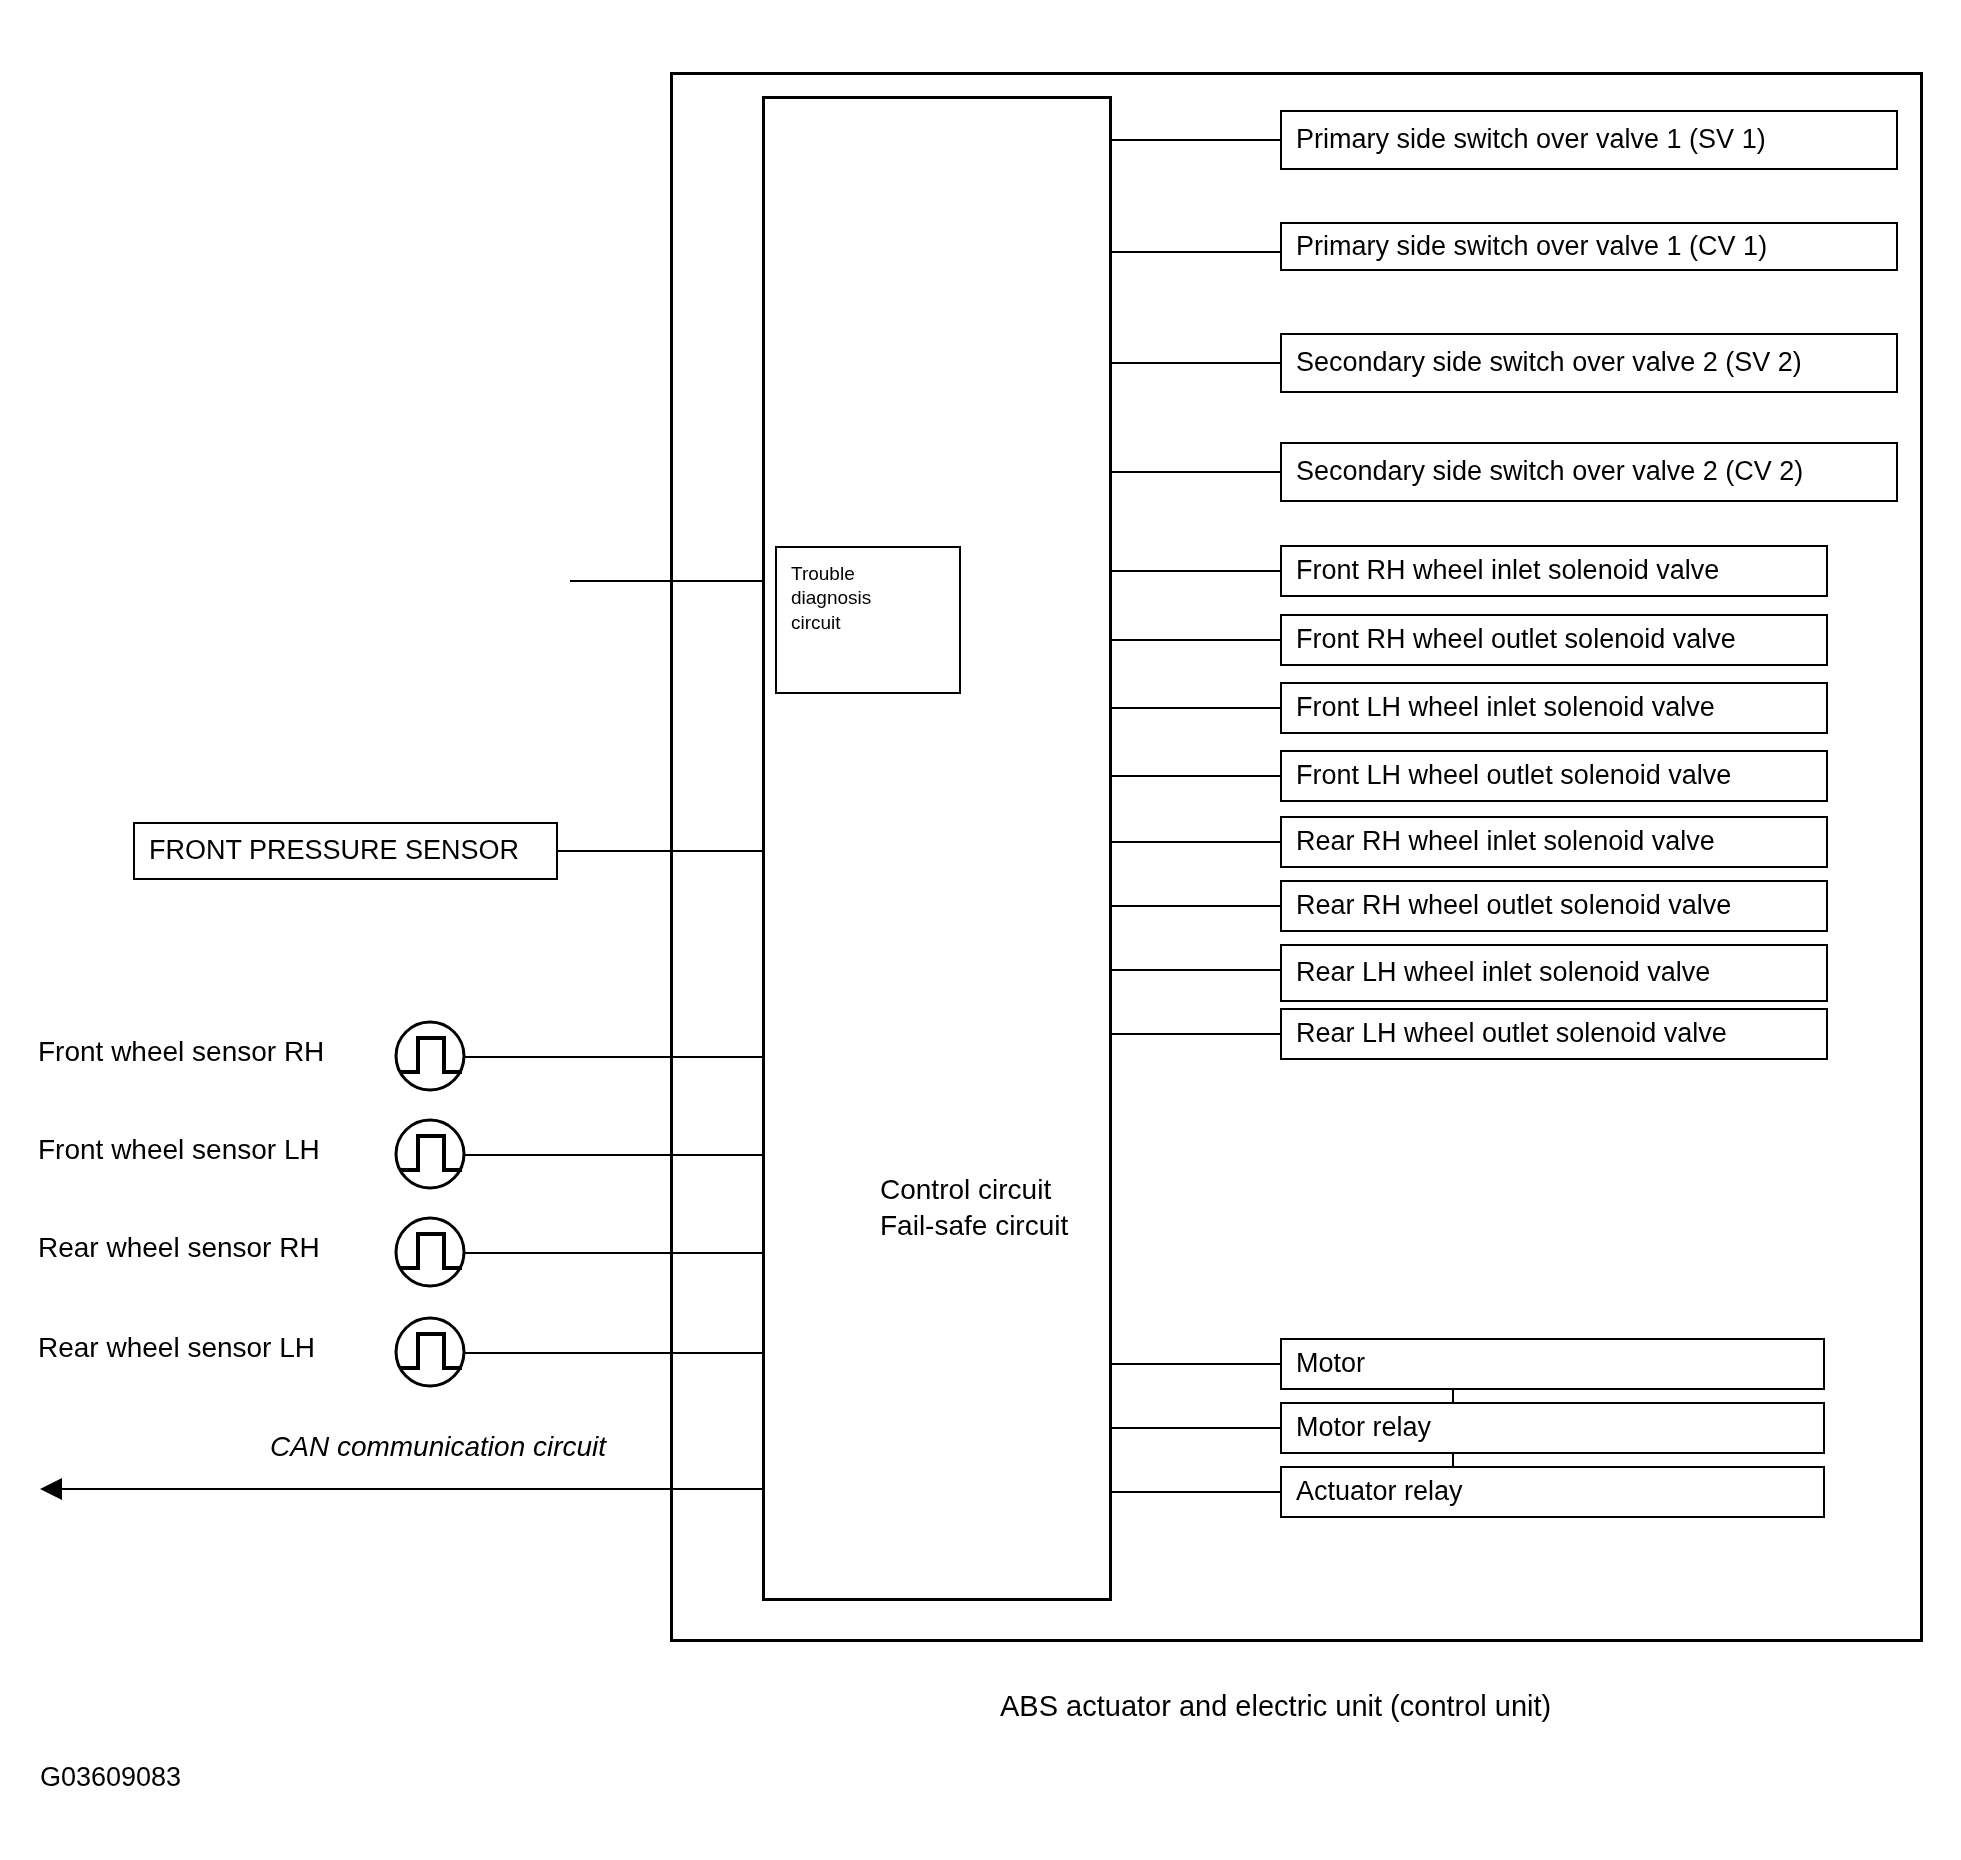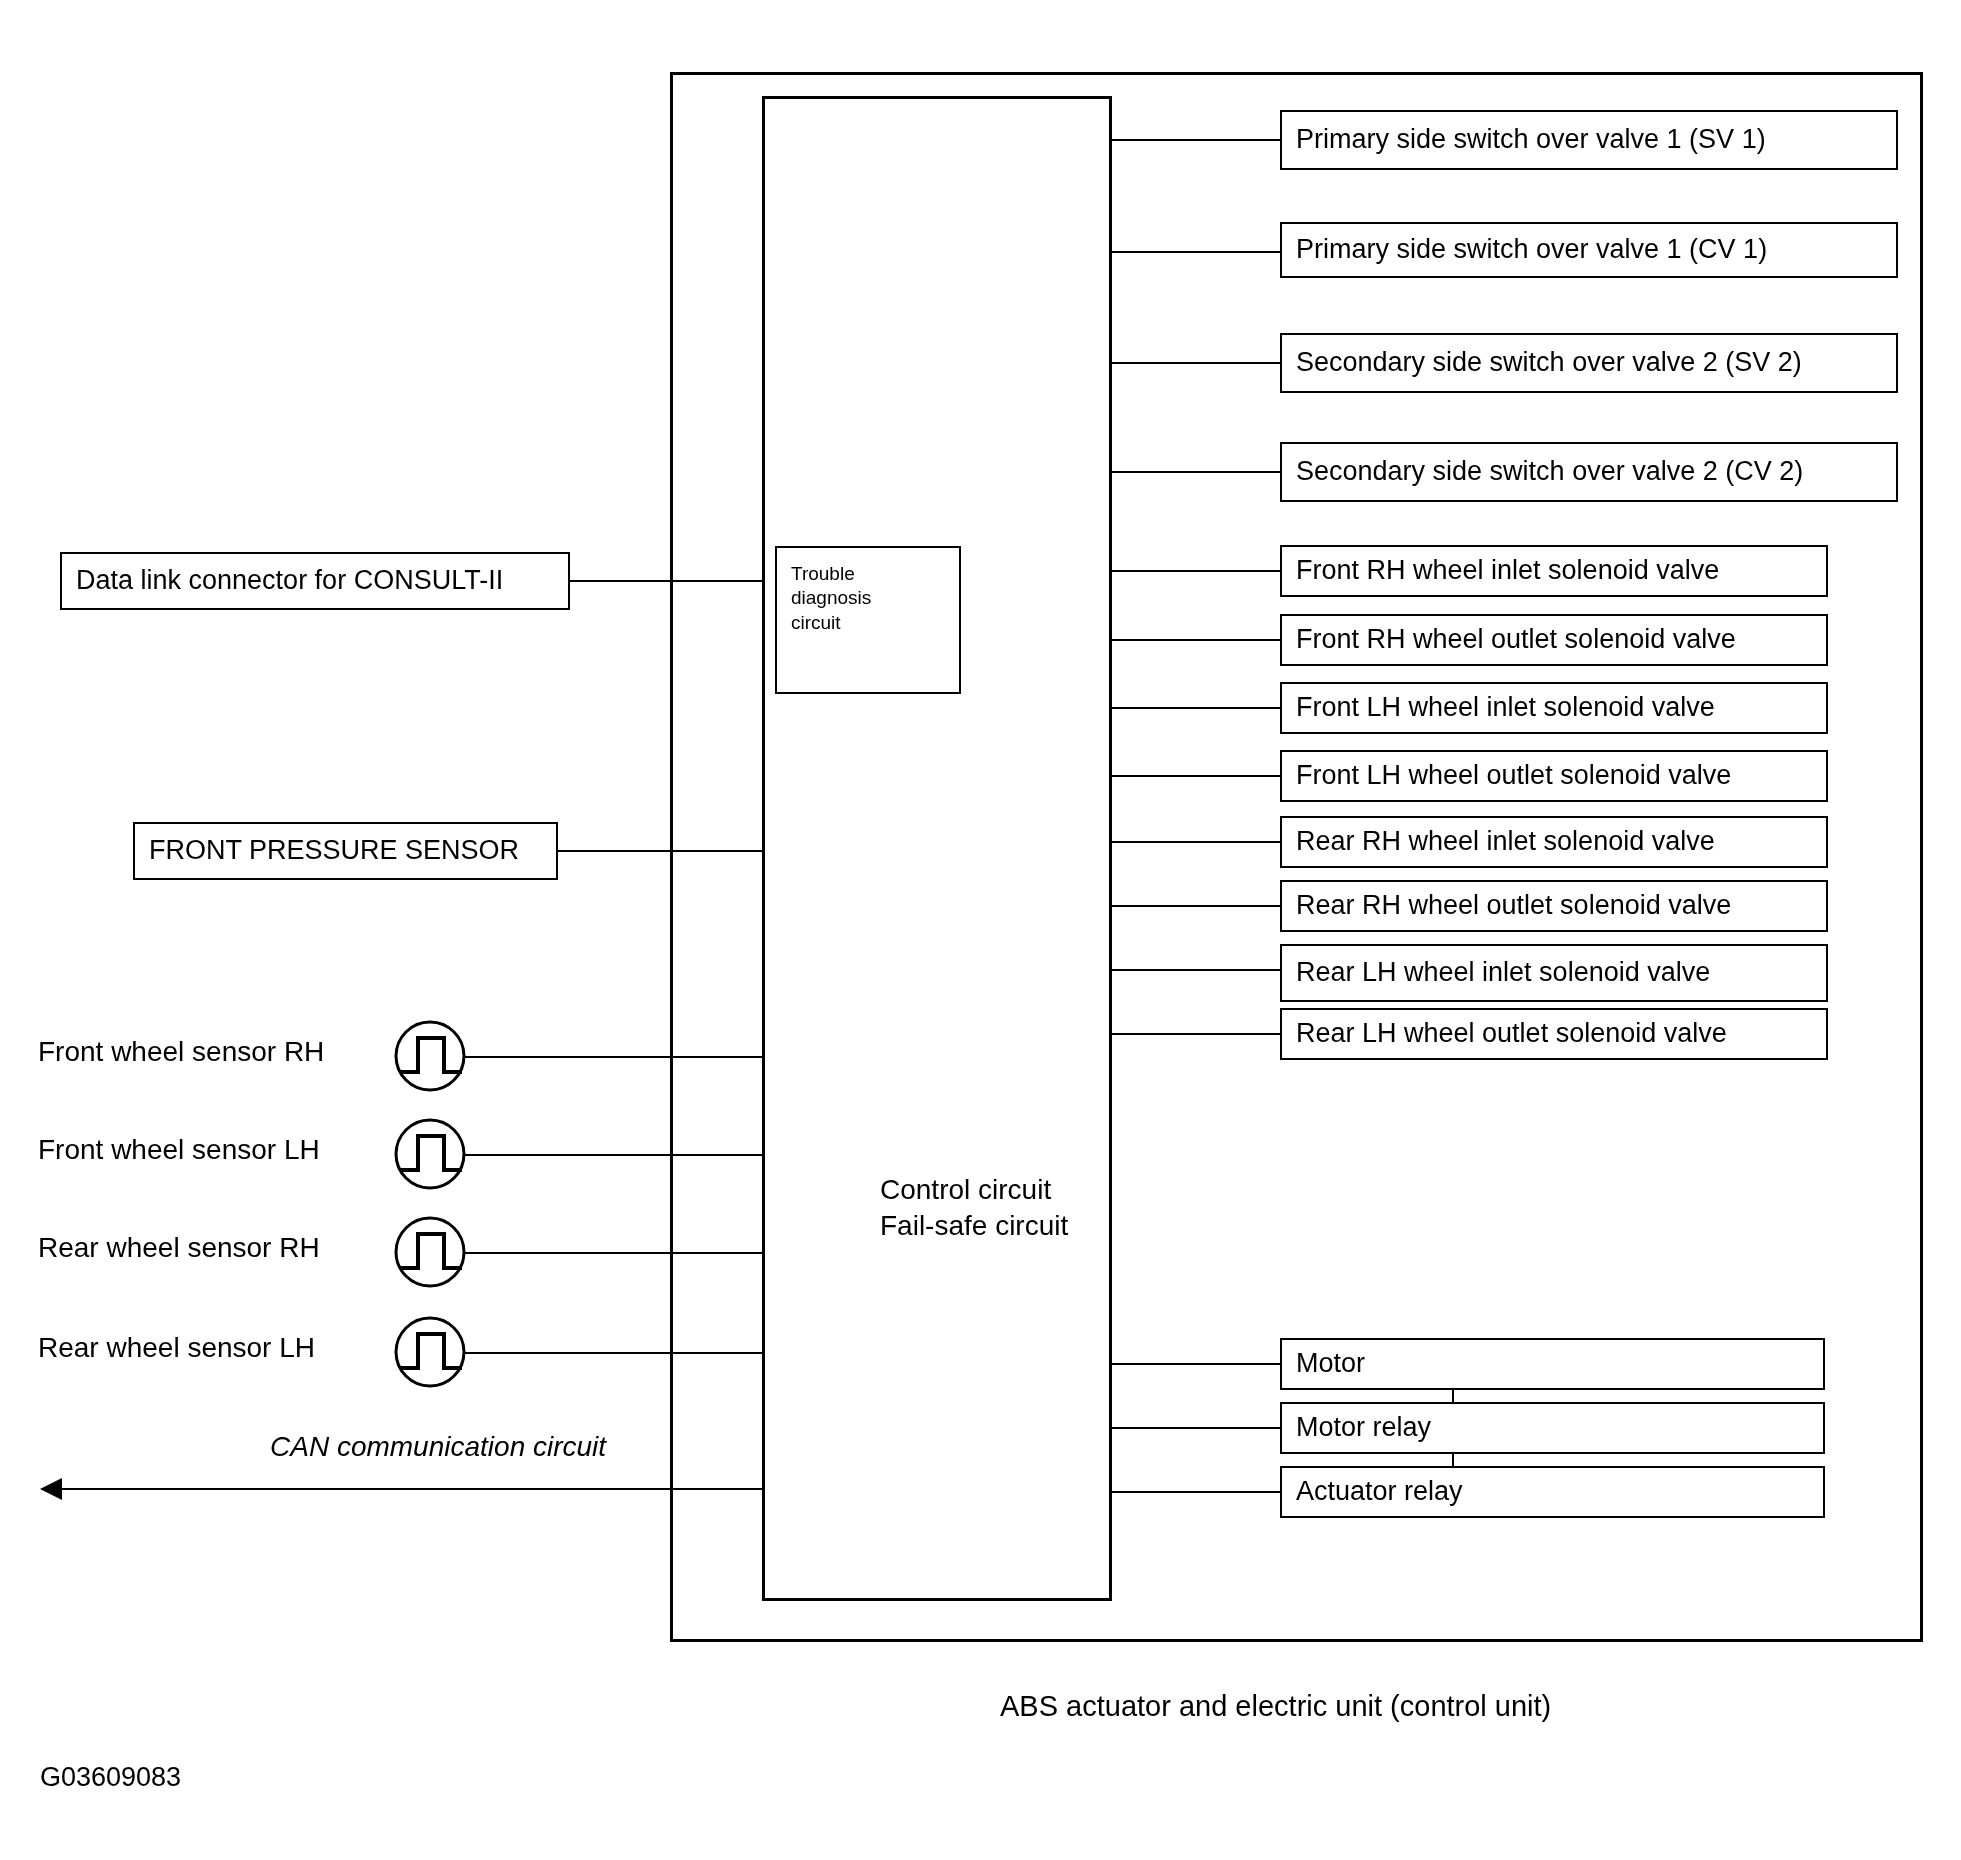--- a/index.html
+++ b/index.html
@@ -102,23 +102,20 @@
 
   <div class="box" style="left:775px; top:546px; width:186px; height:148px; align-items:flex-start;">
     <div class="ctrl-text" style="position:static; padding:14px 0 0 14px; font-size:19px;">Trouble
 diagnosis
 circuit</div>
   </div>
 
   <div class="ctrl-text" style="left:836px; top:1172px;margin-left:44px;">Control circuit
 Fail-safe circuit</div>
 
-  <div class="box" style="left:60px; top:552px; width:510px; height:58px;">
-    <span class="lbl">Data link connector for CONSULT-II</span>
-  </div>
   <div class="wire wire-h" style="left:570px; top:580px; width:205px;"></div>
 
   <div class="box" style="left:133px; top:822px; width:425px; height:58px;">
     <span class="lbl">FRONT PRESSURE SENSOR</span>
   </div>
   <div class="wire wire-h" style="left:558px; top:850px; width:217px;"></div>
 
   <div class="plain-text" style="left:38px; top:1035px;">Front  wheel sensor RH</div>
   <svg class="sensor-sym" style="left:392px; top:1018px;" width="76" height="76" viewBox="0 0 76 76">
     <circle cx="38" cy="38" r="34" fill="#ffffff" stroke="#000000" stroke-width="3"></circle>
@@ -149,21 +146,21 @@
 
   <div class="plain-text" style="left:270px; top:1430px;font-style:italic;">CAN communication circuit</div>
   <div class="arrow-left" style="left:40px; top:1478px;"></div>
   <div class="wire wire-h" style="left:60px; top:1488px; width:715px;"></div>
 
   <div class="box" style="left:1280px; top:110px; width:618px; height:60px;">
     <span class="lbl">Primary side  switch over valve 1 (SV 1)</span>
   </div>
   <div class="wire wire-h" style="left:1112px; top:139px; width:168px;"></div>
 
-  <div class="box" style="left:1280px; top:222px; width:618px; height:56px;">
+  <div class="box" style="left:1280px; top:222px; width:618px; height:49px;">
     <span class="lbl">Primary side  switch over valve 1 (CV 1)</span>
   </div>
   <div class="wire wire-h" style="left:1112px; top:251px; width:168px;"></div>
 
   <div class="box" style="left:1280px; top:333px; width:618px; height:60px;">
     <span class="lbl">Secondary side  switch over valve 2 (SV 2)</span>
   </div>
   <div class="wire wire-h" style="left:1112px; top:362px; width:168px;"></div>
 
   <div class="box" style="left:1280px; top:442px; width:618px; height:60px;">

